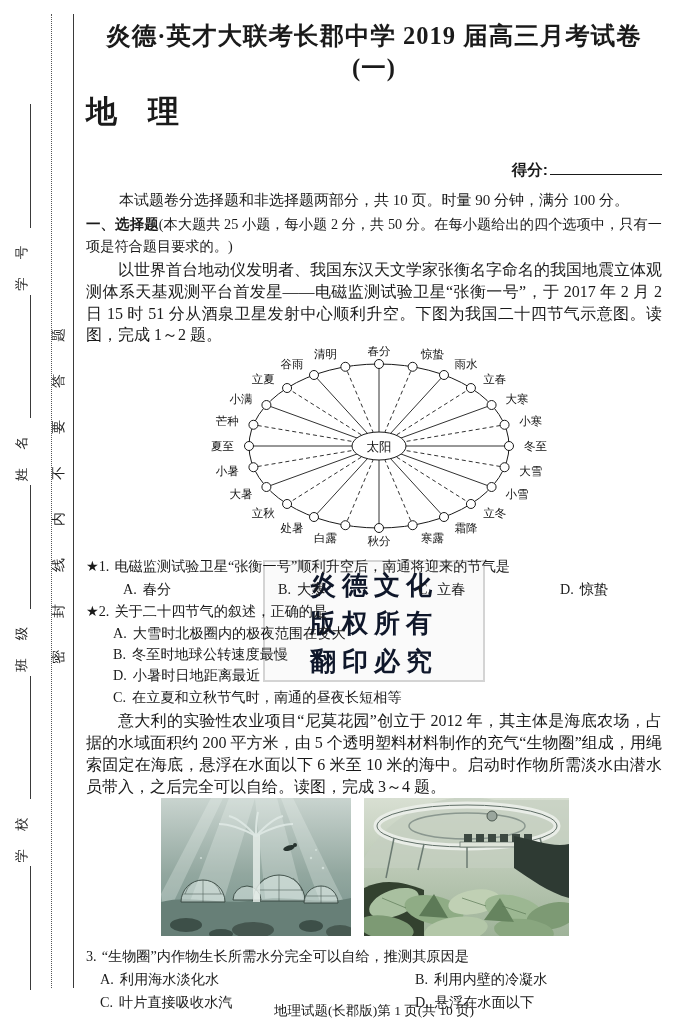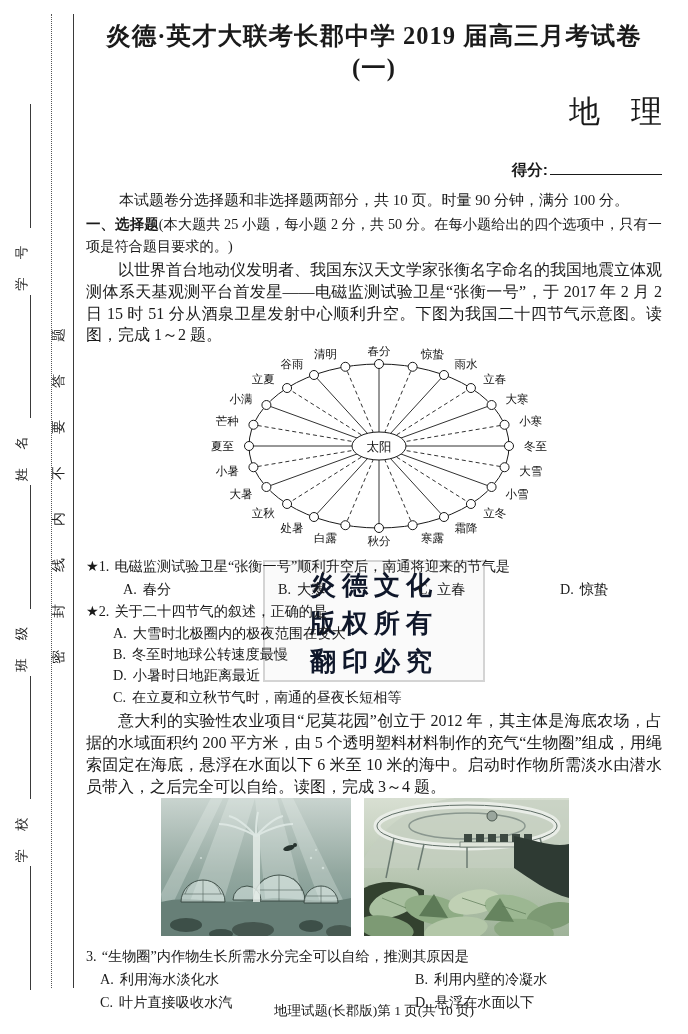--- a/index.html
+++ b/index.html
@@ -21,22 +21,22 @@
     letter-spacing:32px;padding-left:12px;display:block;}
   
   .watermark{position:absolute;left:263px;top:560px;width:222px;height:122px;
     border:2px solid #d4d4d4;background:rgba(120,120,120,0.04);
     text-align:center;padding-top:4px;box-sizing:border-box;z-index:0;
     font-family:"Liberation Sans","DejaVu Sans",sans-serif;font-weight:bold;
     font-size:26px;line-height:38px;color:#0f172a;letter-spacing:6px;}
   
   .content{position:absolute;left:86px;top:20px;width:576px;z-index:1;}
   .title{font-size:24.5px;font-weight:900;text-align:center;line-height:32px;letter-spacing:1px;}
-  .subject{font-family:"Liberation Sans","DejaVu Sans",sans-serif;font-weight:400;
-    font-size:31px;text-align:right;line-height:40px;margin-top:8px;}
+  .subject{font-family:"Liberation Sans","DejaVu Sans",sans-serif;font-weight:700;
+    font-size:31px;text-align:left;line-height:40px;margin-top:8px;}
   .score-row{margin-top:28px;height:22px;text-align:right;}
   .score-label{font-family:"Liberation Sans","DejaVu Sans",sans-serif;font-weight:bold;font-size:15.5px;}
   .score-line{display:inline-block;width:112px;height:14px;border-bottom:1px solid #1a1a1a;margin-left:2px;}
   .notice{margin-top:8px;text-align:center;font-size:15px;line-height:21px;}
   .sec-head{margin-top:24px;text-align:center;font-size:17.5px;line-height:22px;font-weight:bold;
     font-family:"Liberation Sans","DejaVu Sans",sans-serif;}
   .instruction{margin-top:3px;font-size:14.2px;line-height:21.5px;text-align:justify;}
   .instruction .lead{font-weight:bold;font-family:"Liberation Sans","DejaVu Sans",sans-serif;font-size:14.5px;}
   .passage{font-size:16px;line-height:21.8px;text-align:justify;text-indent:2em;margin-top:2px;}
   .p2{line-height:22px;}

